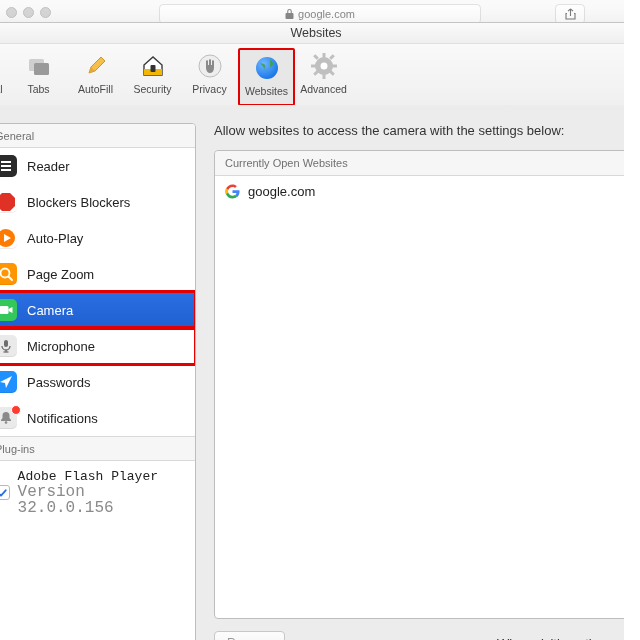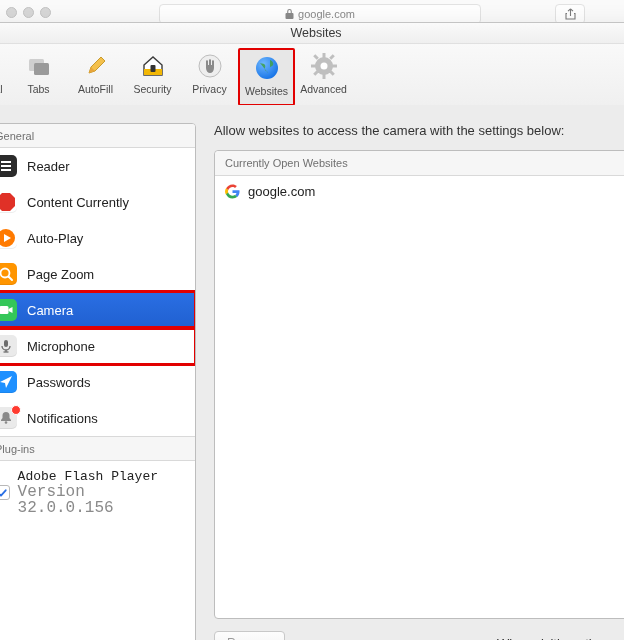--- a/index.html
+++ b/index.html
@@ -208,21 +208,21 @@
             </span>
             <span>Reader</span>
           </div>
 
           <div class="sb-item">
             <span class="ic" style="background:#fff">
               <svg width="22" height="22" viewBox="0 0 22 22">
                   <polygon points="7,2 15,2 20,7 20,15 15,20 7,20 2,15 2,7" fill="#e03127"></polygon>
                 </svg>
             </span>
-            <span>Content Currently</span>
+            <span>Blockers Blockers</span>
           </div>
 
           <div class="sb-item">
             <span class="ic" style="background:#fff">
               <svg width="22" height="22" viewBox="0 0 22 22">
                   <circle cx="11" cy="11" r="9" fill="#ff7a00"></circle>
                   <polygon points="9,7 16,11 9,15" fill="#fff"></polygon>
                 </svg>
             </span>
             <span>Auto-Play</span>

